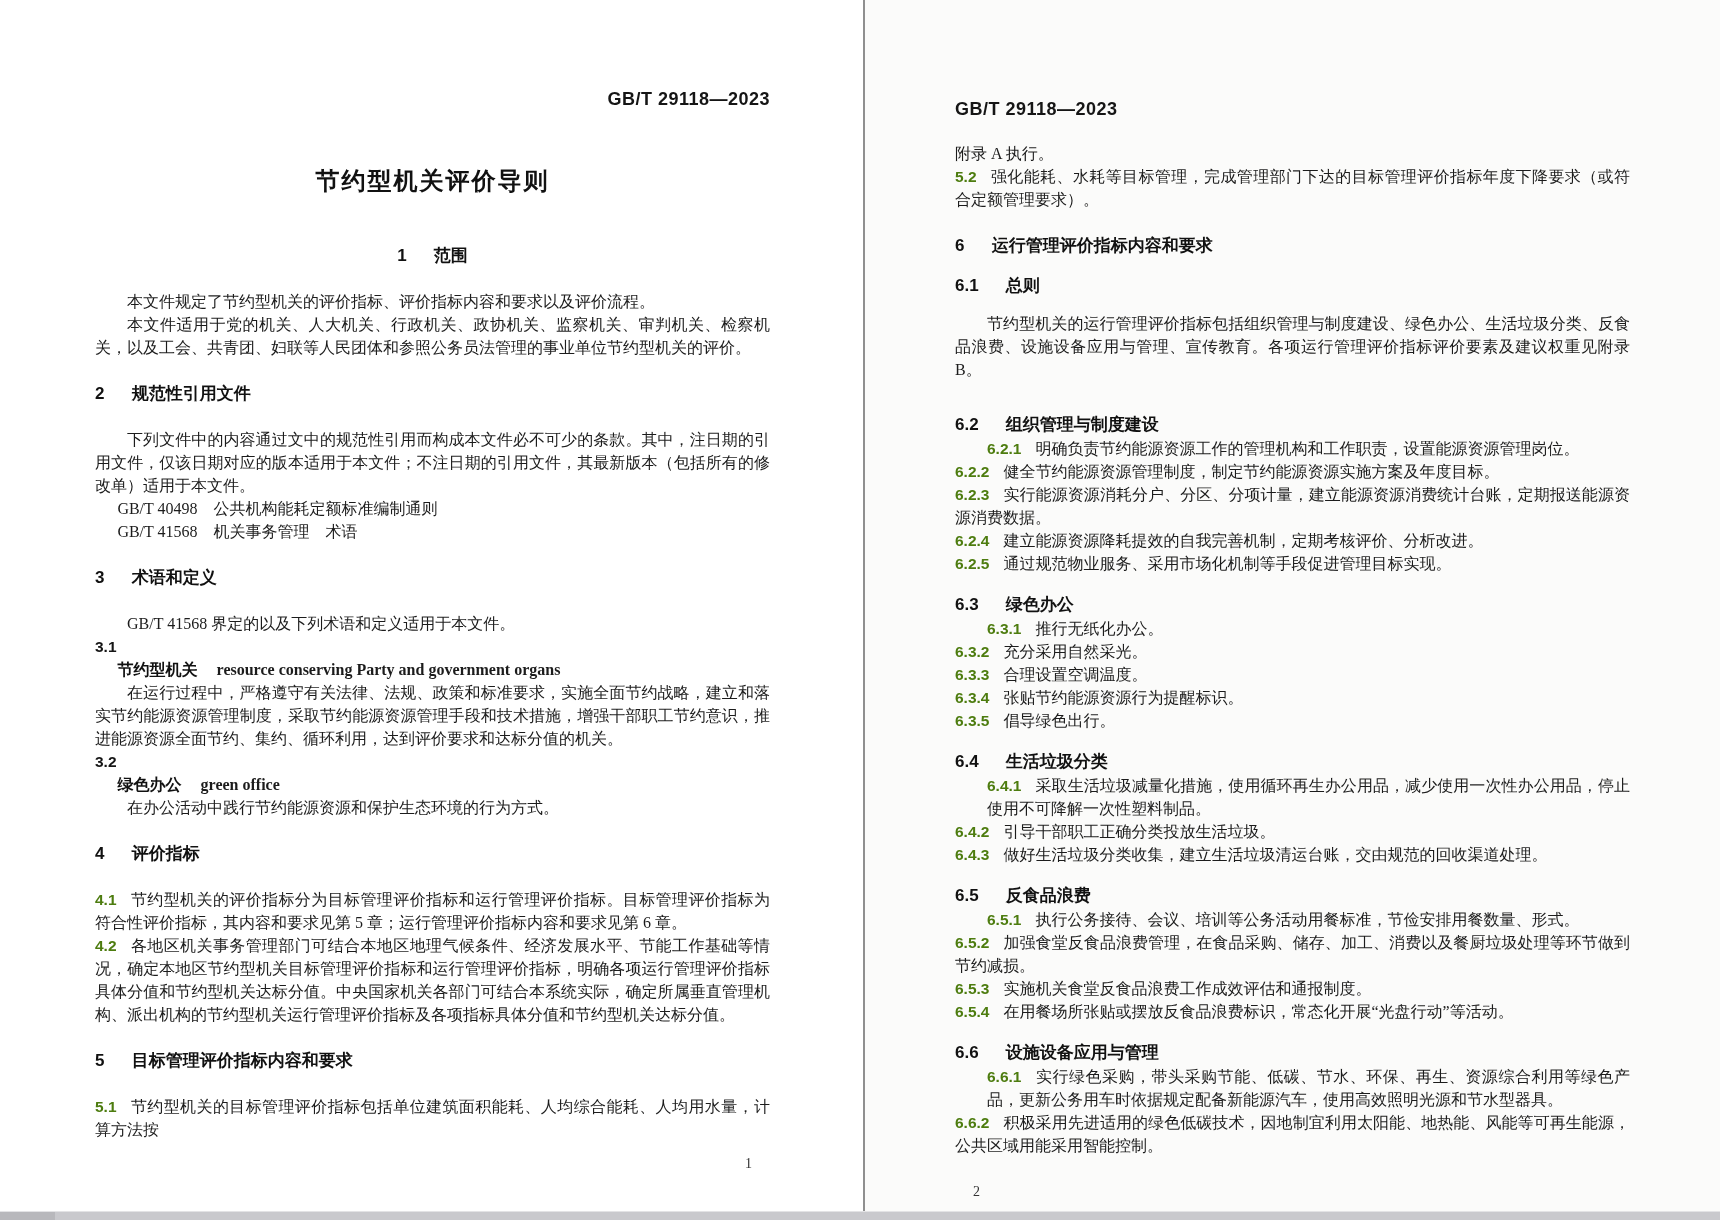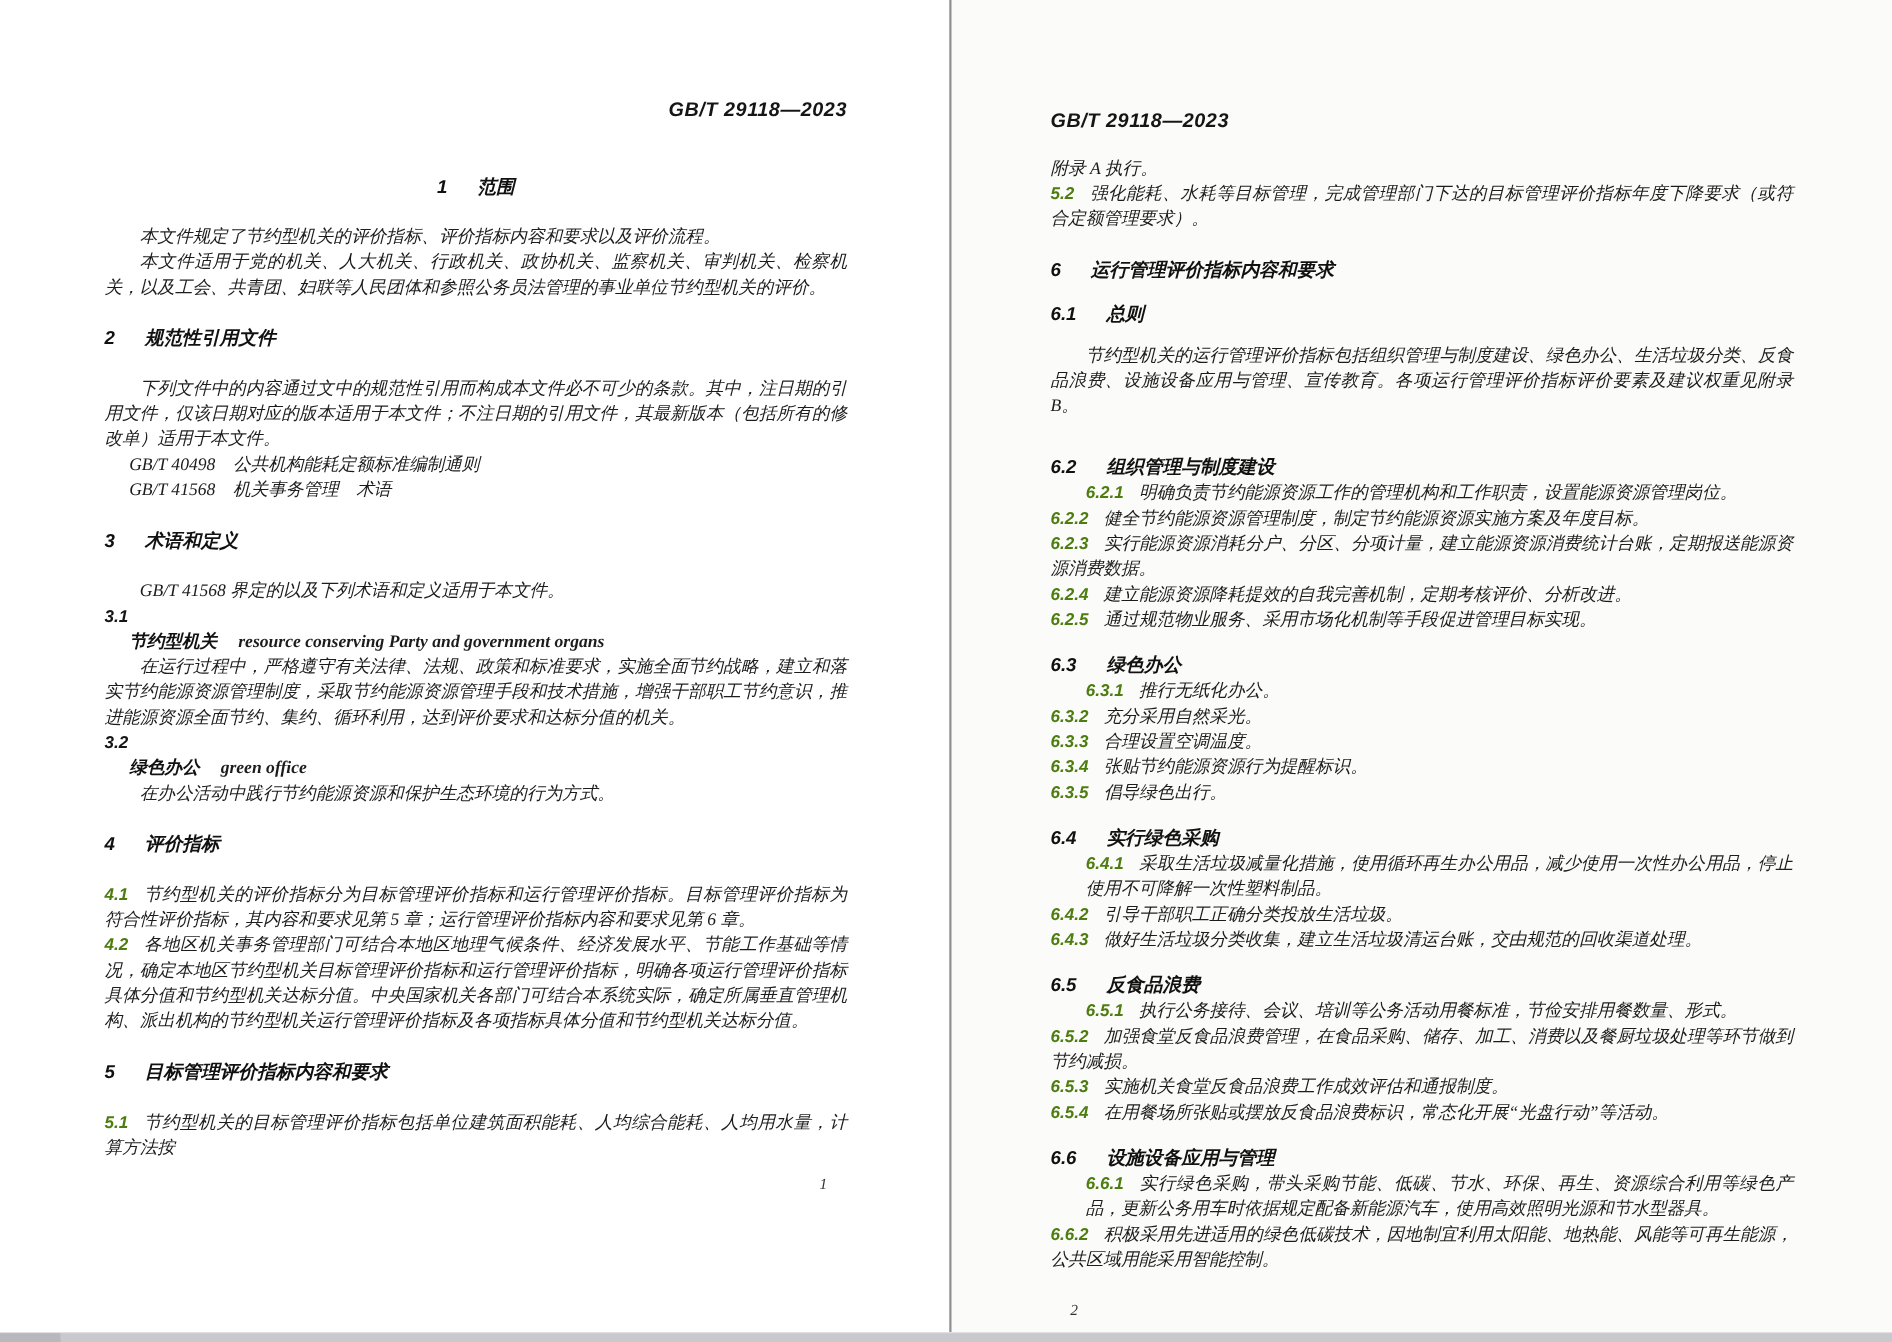--- a/index.html
+++ b/index.html
@@ -2,21 +2,21 @@
 <html><head>
 <meta charset="utf-8">
 <style>
   html,body{margin:0;padding:0;}
   body{
     width:1720px;height:1220px;position:relative;overflow:hidden;
     background:#ffffff;
     font-family:"Liberation Serif","DejaVu Serif",serif;
     color:#1c1c1c;
   }
-  .page{position:absolute;top:0;height:1212px;font-style:italic;}
+  .page{position:absolute;top:0;height:1212px;}
   .page-left{left:0;width:863px;background:#ffffff;}
   .page-right{left:863px;width:857px;background:#fbfbfa;border-left:2px solid #8f8f8f;box-sizing:border-box;}
   .content{position:absolute;top:0;width:675px;}
   .content-l{left:95px;}
   .content-r{left:90px;}
 
   p{margin:0;padding:0;}
   .body-text{font-size:16px;line-height:23px;text-align:justify;}
   .indent{text-indent:2em;}
 
@@ -71,20 +71,21 @@
   .bottom-bar{position:absolute;left:0;bottom:0;width:1720px;height:8px;background:#c9c9cd;border-top:1px solid #e3e3e5;}
   .bottom-bar-cap{position:absolute;left:0;top:0;width:55px;height:100%;background:#b8b8bc;}
 </style>
 </head>
 <body>
 
 <div class="page page-left">
   <div class="content content-l">
     <p class="doc-header hdr-l">GB/T 29118—2023</p>
 
+    <h1 class="doc-title">节约型机关评价导则</h1>
 
     <p class="sec-heading mt48"><span class="num">1</span><span>范围</span></p>
     <p class="body-text indent mt22">本文件规定了节约型机关的评价指标、评价指标内容和要求以及评价流程。</p>
     <p class="body-text indent">本文件适用于党的机关、人大机关、行政机关、政协机关、监察机关、审判机关、检察机关，以及工会、共青团、妇联等人民团体和参照公务员法管理的事业单位节约型机关的评价。</p>
 
     <p class="sec-heading"><span class="num">2</span><span>规范性引用文件</span></p>
     <p class="body-text indent mt22">下列文件中的内容通过文中的规范性引用而构成本文件必不可少的条款。其中，注日期的引用文件，仅该日期对应的版本适用于本文件；不注日期的引用文件，其最新版本（包括所有的修改单）适用于本文件。</p>
     <p class="ref-line">GB/T 40498　公共机构能耗定额标准编制通则</p>
     <p class="ref-line">GB/T 41568　机关事务管理　术语</p>
 
@@ -129,21 +130,21 @@
     <p class="body-text clause"><span class="num">6.2.4</span><span>建立能源资源降耗提效的自我完善机制，定期考核评价、分析改进。</span></p>
     <p class="body-text clause"><span class="num">6.2.5</span><span>通过规范物业服务、采用市场化机制等手段促进管理目标实现。</span></p>
 
     <p class="sec-heading mt18"><span class="num">6.3</span><span>绿色办公</span></p>
     <p class="body-text clause mt0"><span class="num">6.3.1</span><span>推行无纸化办公。</span></p>
     <p class="body-text clause"><span class="num">6.3.2</span><span>充分采用自然采光。</span></p>
     <p class="body-text clause"><span class="num">6.3.3</span><span>合理设置空调温度。</span></p>
     <p class="body-text clause"><span class="num">6.3.4</span><span>张贴节约能源资源行为提醒标识。</span></p>
     <p class="body-text clause"><span class="num">6.3.5</span><span>倡导绿色出行。</span></p>
 
-    <p class="sec-heading mt18"><span class="num">6.4</span><span>实行绿色采购</span></p>
+    <p class="sec-heading mt18"><span class="num">6.4</span><span>生活垃圾分类</span></p>
     <p class="body-text clause mt0"><span class="num">6.4.1</span><span>采取生活垃圾减量化措施，使用循环再生办公用品，减少使用一次性办公用品，停止使用不可降解一次性塑料制品。</span></p>
     <p class="body-text clause"><span class="num">6.4.2</span><span>引导干部职工正确分类投放生活垃圾。</span></p>
     <p class="body-text clause"><span class="num">6.4.3</span><span>做好生活垃圾分类收集，建立生活垃圾清运台账，交由规范的回收渠道处理。</span></p>
 
     <p class="sec-heading mt18"><span class="num">6.5</span><span>反食品浪费</span></p>
     <p class="body-text clause mt0"><span class="num">6.5.1</span><span>执行公务接待、会议、培训等公务活动用餐标准，节俭安排用餐数量、形式。</span></p>
     <p class="body-text clause"><span class="num">6.5.2</span><span>加强食堂反食品浪费管理，在食品采购、储存、加工、消费以及餐厨垃圾处理等环节做到节约减损。</span></p>
     <p class="body-text clause"><span class="num">6.5.3</span><span>实施机关食堂反食品浪费工作成效评估和通报制度。</span></p>
     <p class="body-text clause"><span class="num">6.5.4</span><span>在用餐场所张贴或摆放反食品浪费标识，常态化开展“光盘行动”等活动。</span></p>
 

